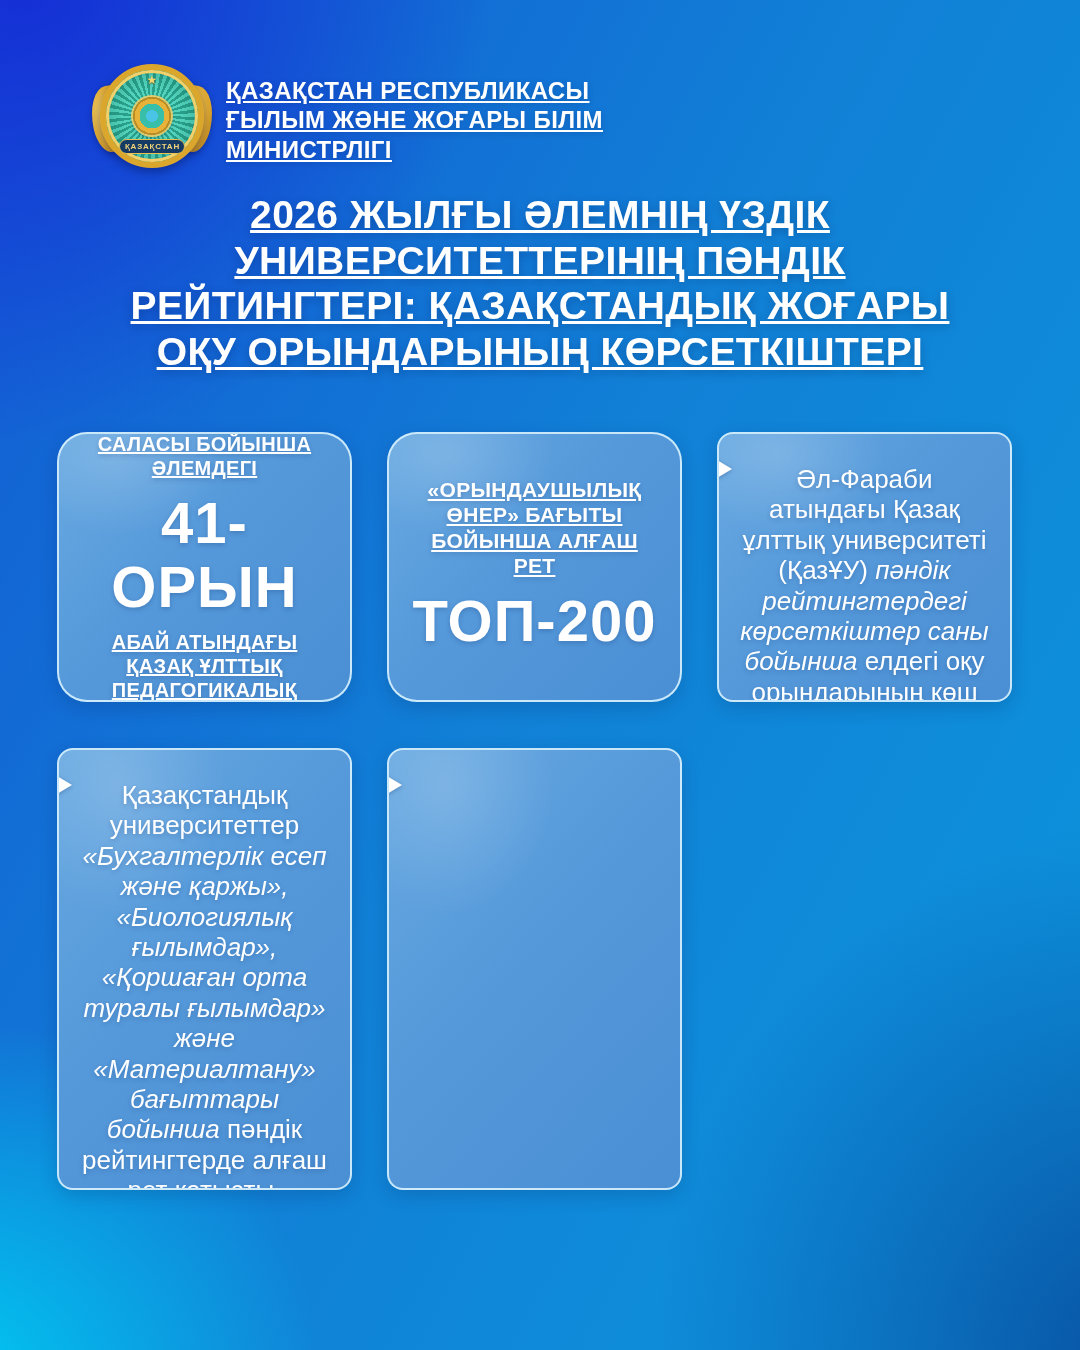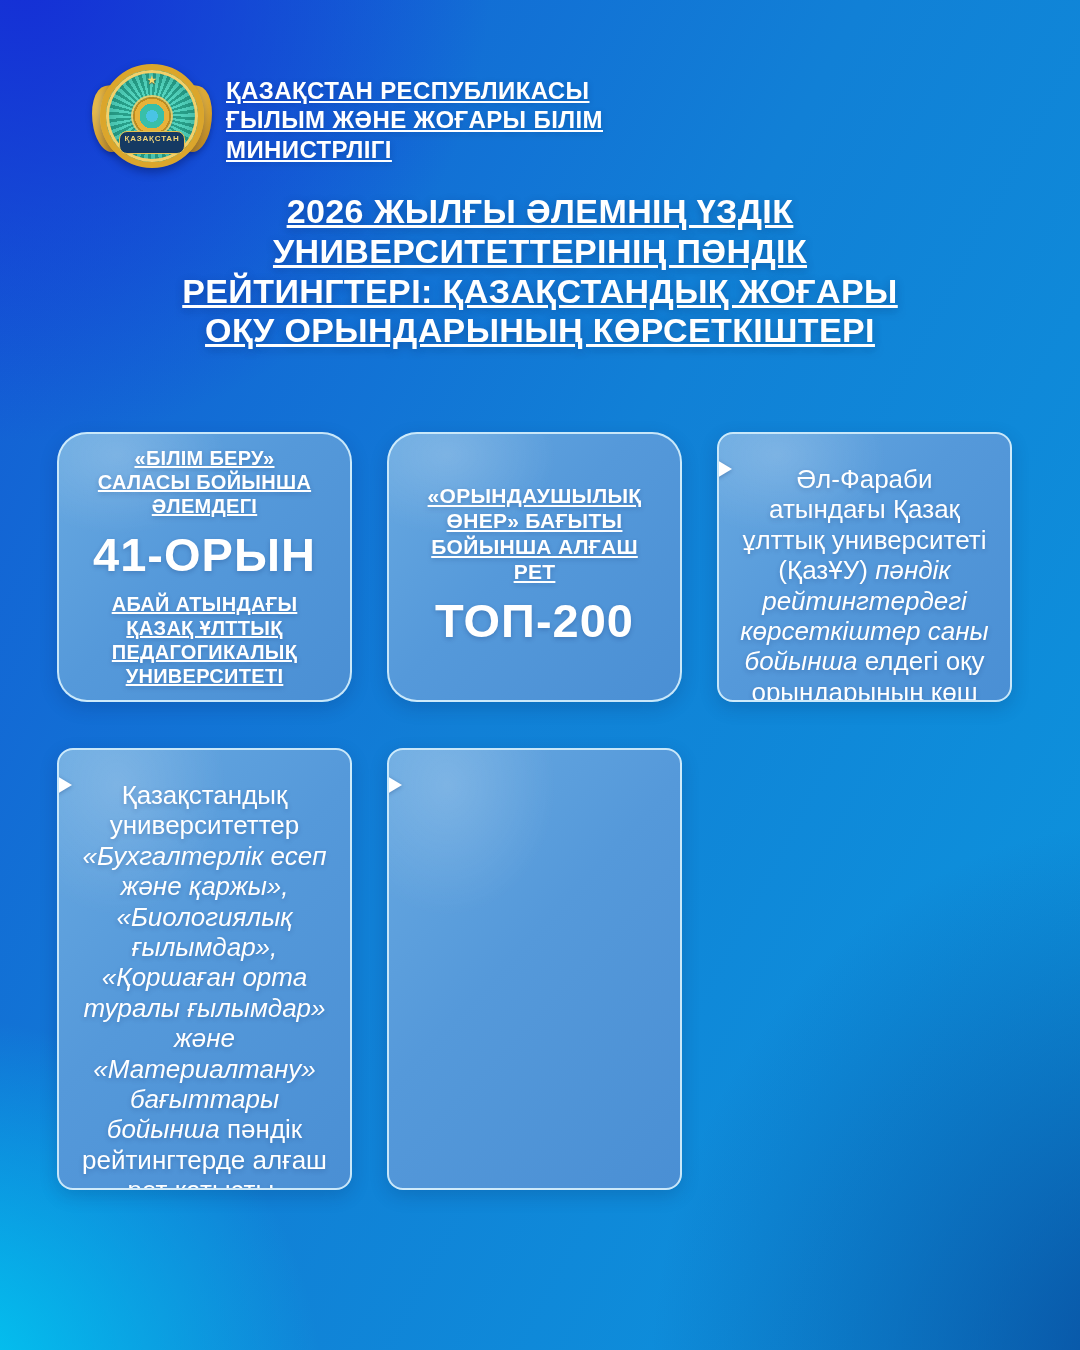--- a/index.html
+++ b/index.html
@@ -28,47 +28,47 @@
     background:repeating-conic-gradient(from -4deg,#55d7c1 0deg 5deg,#2aa38d 5deg 10deg);
     border:6px solid #dba62c;box-sizing:border-box;
     box-shadow:inset 0 0 0 3px #f4d06a, inset 0 0 26px rgba(0,60,50,.35), 0 4px 10px rgba(0,10,70,.4);}
   .emblem-star{position:absolute;left:50%;top:4px;transform:translateX(-50%);
     color:#f6d76d;font-size:12px;line-height:12px;text-shadow:0 1px 1px rgba(90,50,0,.6);}
   .emblem-core{position:absolute;left:50%;top:50%;width:38px;height:38px;border-radius:50%;
     transform:translate(-50%,-50%);
     background:radial-gradient(circle,#49c4e4 0% 22%,#38bfa9 22% 46%,#e7b23a 46% 64%,#c08a1d 64% 82%,#8f6310 100%);
     box-shadow:0 0 0 2px rgba(244,208,106,.9), 0 2px 5px rgba(0,20,60,.4);}
   .emblem-banner{position:absolute;left:50%;bottom:8px;transform:translateX(-50%);
-    min-width:66px;height:23px;border-radius:8px;background:#153a63;border:1px solid #e8c14f;
+    min-width:66px;height:15px;border-radius:8px;background:#153a63;border:1px solid #e8c14f;
     color:#f4d77a;font-size:8px;font-weight:bold;letter-spacing:.8px;line-height:14px;
-    text-align:center;padding:0 4px;box-sizing:border-box;margin-top:28px;}
+    text-align:right;padding:0 4px;box-sizing:border-box;margin-top:28px;}
   .ministry-name{font-size:24px;font-weight:bold;line-height:1.22;letter-spacing:.4px;
     text-shadow:0 2px 6px rgba(0,30,90,.25);}
 
   
   .title{position:absolute;left:0;top:192px;width:1080px;margin:0;text-align:center;
-    font-size:34px;font-weight:bold;line-height:1.17;letter-spacing:.4px;
+    font-size:39px;font-weight:bold;line-height:1.17;letter-spacing:.4px;
     text-shadow:0 3px 10px rgba(0,25,80,.3);}
 
   
   .grid{position:absolute;left:57px;top:432px;width:955px;display:grid;
     grid-template-columns:repeat(3,1fr);grid-template-rows:270px 442px;gap:46px 35px;}
   .card{position:relative;border-radius:30px;box-sizing:border-box;overflow:hidden;
     border:2px solid rgba(222,246,255,.85);
     background-image:
       radial-gradient(60% 48% at 20% 8%, rgba(255,255,255,.17) 0%, rgba(255,255,255,0) 62%),
       linear-gradient(133deg,#68a9e1 0%,#5599da 45%,#4a8fd4 100%);
     box-shadow:0 6px 18px rgba(0,25,80,.18);
     display:flex;flex-direction:column;align-items:center;text-align:center;
     text-shadow:0 2px 5px rgba(0,30,90,.22);}
   .card-top{justify-content:center;padding:14px 20px;gap:7px;}
   .card-bottom{justify-content:flex-start;padding:30px 21px;border-radius:16px;}
   .card-lead,.card-tail{font-size:20px;font-weight:bold;line-height:1.2;letter-spacing:.3px;margin:0;}
   .card-lead.mid{font-size:21px;}
-  .card-highlight{font-size:47px;font-weight:bold;letter-spacing:1px;line-height:1.1;margin:4px 8px;}
+  .card-highlight{font-size:58px;font-weight:bold;letter-spacing:1px;line-height:1.1;margin:4px 8px;}
   .card-rich{margin:0;font-size:26px;line-height:1.17;font-weight:500;}
   .card-rich .em{font-weight:normal;font-style:italic;}
   .card-arrow{position:absolute;left:-2px;top:26px;width:0;height:0;
     border-top:9px solid transparent;border-bottom:9px solid transparent;
     border-left:15px solid #ffffff;filter:drop-shadow(0 1px 2px rgba(0,30,90,.3));}
 </style>
 </head>
 <body>
 
 <div class="poster">

